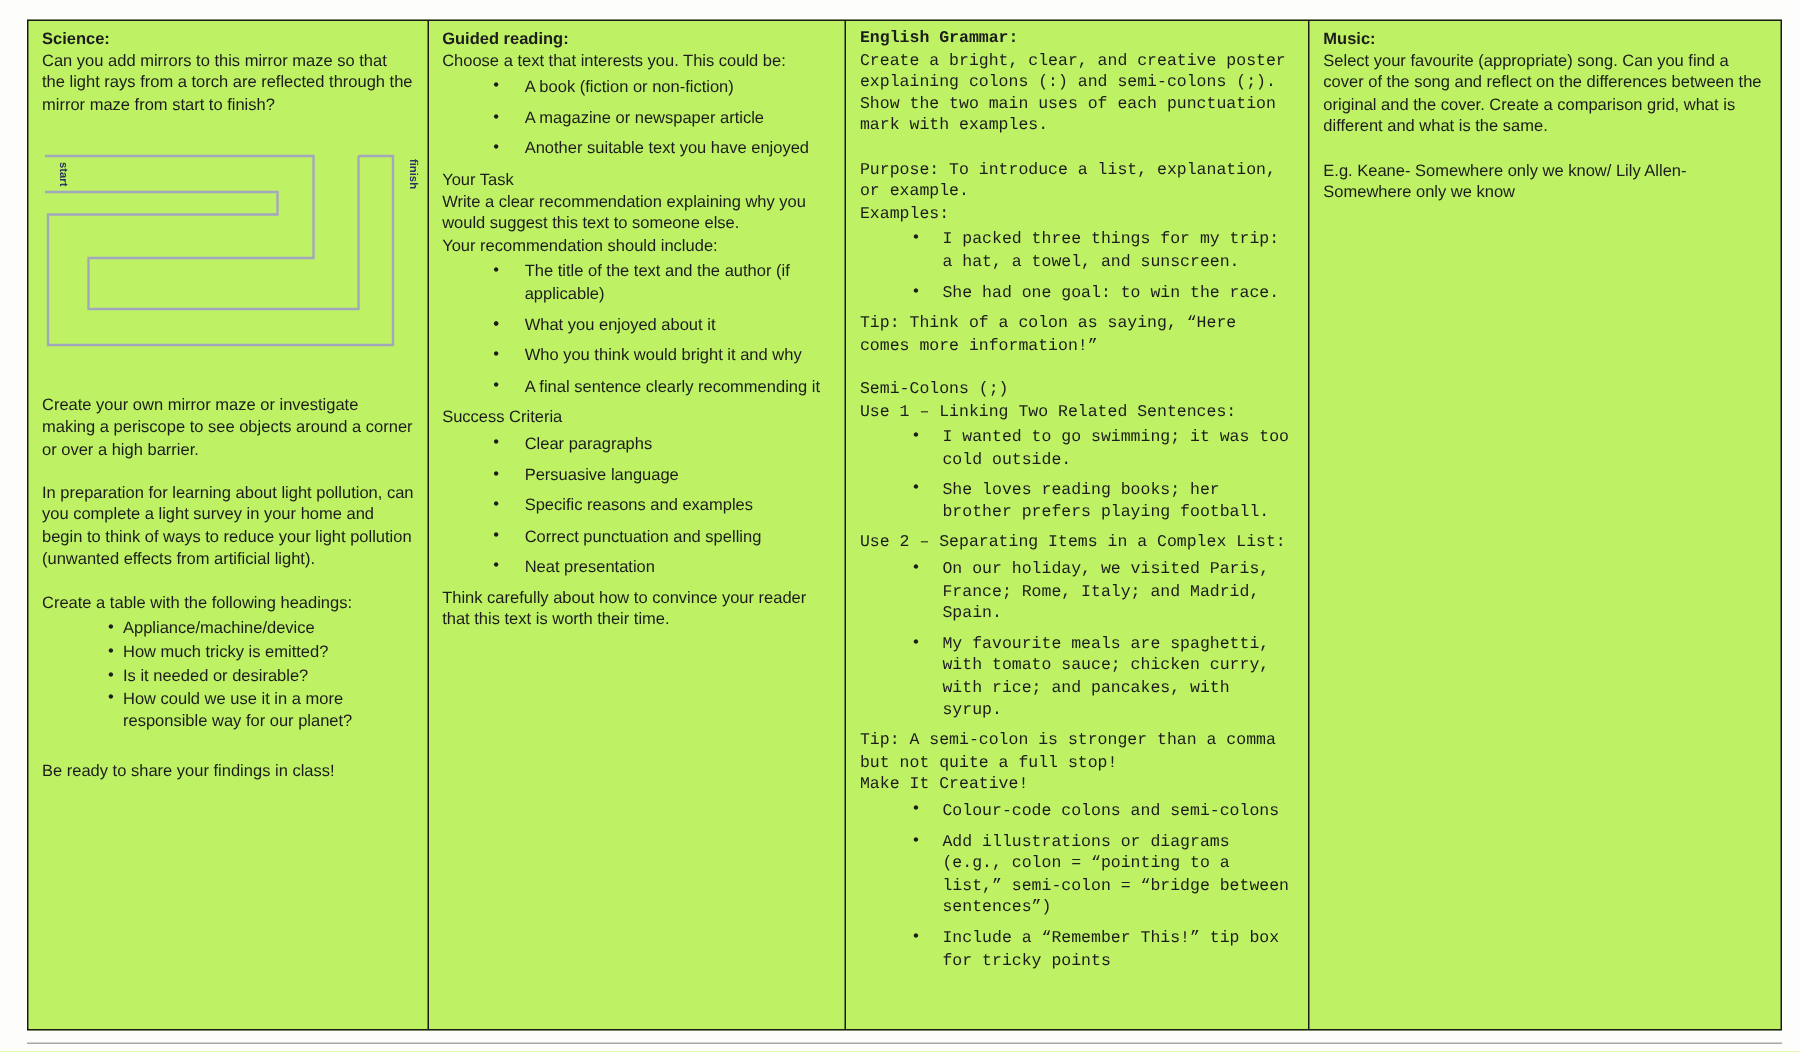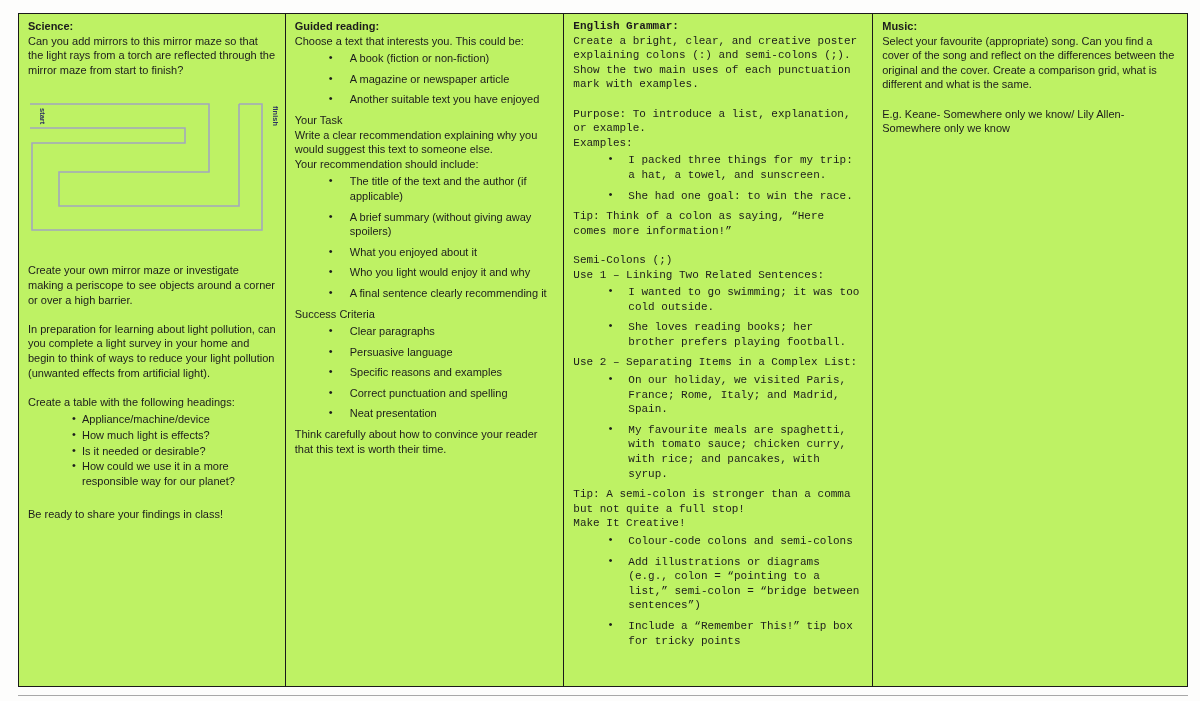--- a/index.html
+++ b/index.html
@@ -50,21 +50,21 @@
       <text class="maze-label" transform="translate(243,7) rotate(90)" fill="#2c3262">finish</text>
     </svg>
   </div>
 <div class="para">Create your own mirror maze or investigate making a periscope to see objects around a corner or over a high barrier.</div>
         <div class="gap"></div>
         <div class="para">In preparation for learning about light pollution, can you complete a light survey in your home and begin to think of ways to reduce your light pollution (unwanted effects from artificial light).</div>
         <div class="gap"></div>
         <div class="para">Create a table with the following headings:</div>
         <div class="bullet-list tight">
           <div class="bullet-row"><span class="bullet-glyph">•</span><span>Appliance/machine/device</span></div>
-          <div class="bullet-row"><span class="bullet-glyph">•</span><span>How much light is effects?</span></div>
+          <div class="bullet-row"><span class="bullet-glyph">•</span><span>How much tricky is emitted?</span></div>
           <div class="bullet-row"><span class="bullet-glyph">•</span><span>Is it needed or desirable?</span></div>
           <div class="bullet-row"><span class="bullet-glyph">•</span><span>How could we use it in a more responsible way for our planet?</span></div>
         </div>
         <div class="gap"></div>
         <div class="para">Be ready to share your findings in class!</div>
       </div>
   </div>
   <div class="cell" style="width: 284px;">
     <div class="cell-title">Guided reading:</div>
     <div>
@@ -72,23 +72,23 @@
         <div class="bullet-list">
           <div class="bullet-row"><span class="bullet-glyph">•</span><span>A book (fiction or non-fiction)</span></div>
           <div class="bullet-row"><span class="bullet-glyph">•</span><span>A magazine or newspaper article</span></div>
           <div class="bullet-row"><span class="bullet-glyph">•</span><span>Another suitable text you have enjoyed</span></div>
         </div>
         <div class="para">Your Task</div>
         <div class="para">Write a clear recommendation explaining why you would suggest this text to someone else.</div>
         <div class="para">Your recommendation should include:</div>
         <div class="bullet-list">
           <div class="bullet-row"><span class="bullet-glyph">•</span><span>The title of the text and the author (if applicable)</span></div>
-          <div class="bullet-row"><span class="bullet-glyph">•</span><span>A brief summary (without giving away spoilers)</span></div>
+          <div class="bullet-row"><span class="bullet-glyph">•</span></div>
           <div class="bullet-row"><span class="bullet-glyph">•</span><span>What you enjoyed about it</span></div>
-          <div class="bullet-row"><span class="bullet-glyph">•</span><span>Who you light would enjoy it and why</span></div>
+          <div class="bullet-row"><span class="bullet-glyph">•</span><span>Who you think would bright it and why</span></div>
           <div class="bullet-row"><span class="bullet-glyph">•</span><span>A final sentence clearly recommending it</span></div>
         </div>
         <div class="para">Success Criteria</div>
         <div class="bullet-list">
           <div class="bullet-row"><span class="bullet-glyph">•</span><span>Clear paragraphs</span></div>
           <div class="bullet-row"><span class="bullet-glyph">•</span><span>Persuasive language</span></div>
           <div class="bullet-row"><span class="bullet-glyph">•</span><span>Specific reasons and examples</span></div>
           <div class="bullet-row"><span class="bullet-glyph">•</span><span>Correct punctuation and spelling</span></div>
           <div class="bullet-row"><span class="bullet-glyph">•</span><span>Neat presentation</span></div>
         </div>

